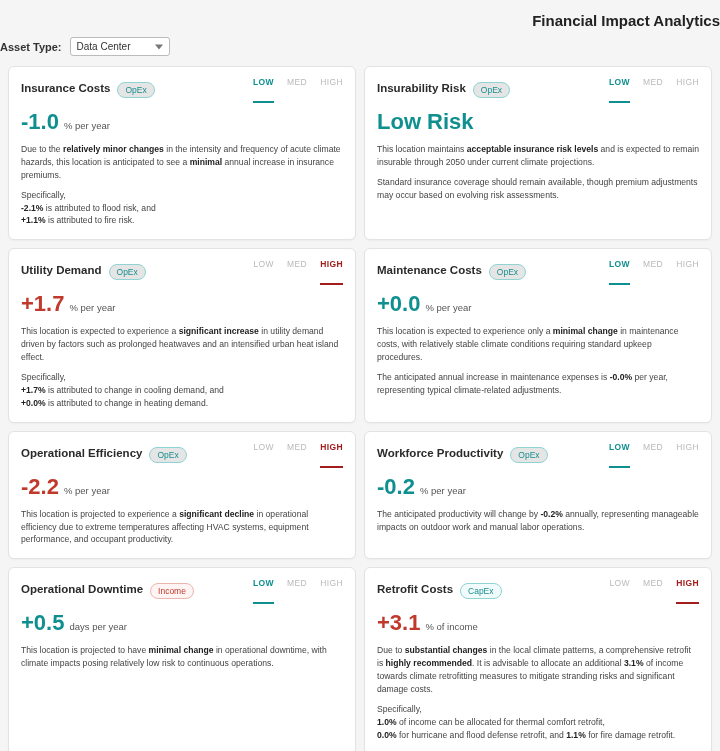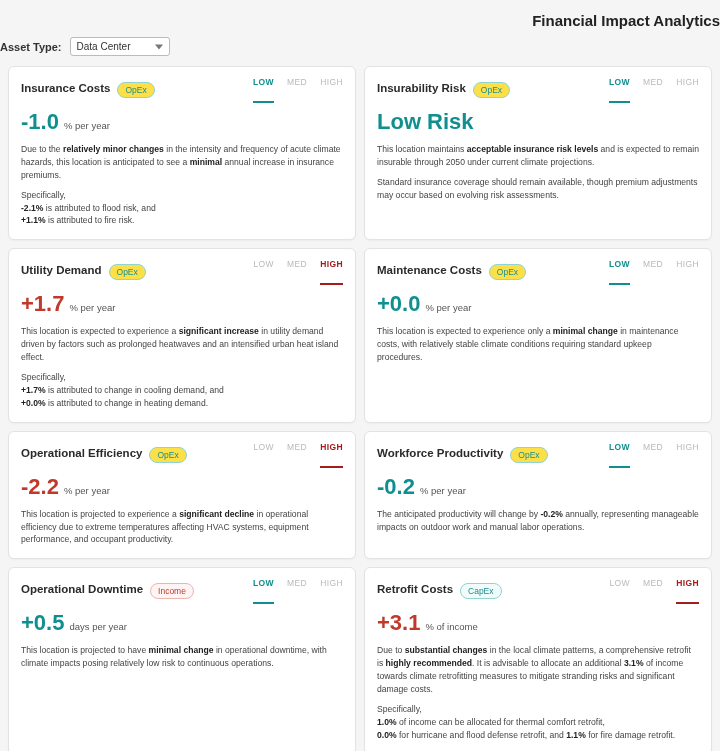--- a/index.html
+++ b/index.html
@@ -84,21 +84,21 @@
     font-weight: bold;
     color: #2a2a2a;
   }
   .pill {
     font-size: 8.5px;
     border-radius: 9px;
     padding: 2px 7px;
     border: 1px solid;
     white-space: nowrap;
   }
-  .pill.opex { color: #1a8e8e; border-color: #8fd3d3; background: #fde047; }
+  .pill.opex { color: #1a8e8e; border-color: #8fd3d3; background: #e5e5e5; }
   .pill.income { color: #c0392b; border-color: #eab5ae; background: #fdf4f3; }
   .pill.capex { color: #1a8e8e; border-color: #8fd3d3; background: #f2fbfb; }
 
   .scale {
     display: flex;
     gap: 13px;
   }
   .scale-item {
     font-size: 8.5px;
     color: #b9b9b9;
@@ -215,20 +215,21 @@
           <span class="scale-item active-low">LOW</span>
           <span class="scale-item">MED</span>
           <span class="scale-item">HIGH</span>
         </div>
       </div>
       <div class="metric">
         <span class="metric-value teal">+0.0</span>
         <span class="metric-unit">% per year</span>
       </div>
       <p class="body-text">This location is expected to experience only a <b>minimal change</b> in maintenance costs, with relatively stable climate conditions requiring standard upkeep procedures.</p>
+      <p class="body-text">The anticipated annual increase in maintenance expenses is <b>-0.0%</b> per year, representing typical climate-related adjustments.</p>
     </div>
     <div class="card">
       <div class="card-head">
         <div class="card-head-left">
           <span class="card-title">Operational Efficiency</span>
           <span class="pill opex">OpEx</span>
         </div>
         <div class="scale">
           <span class="scale-item">LOW</span>
           <span class="scale-item">MED</span>

